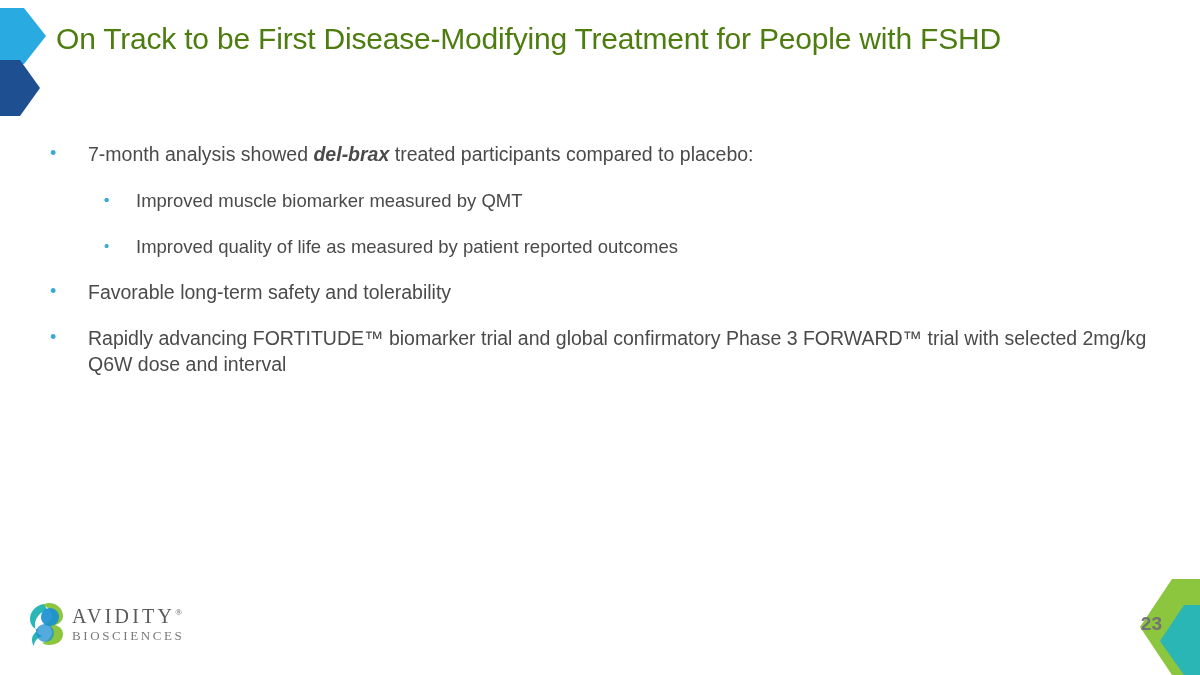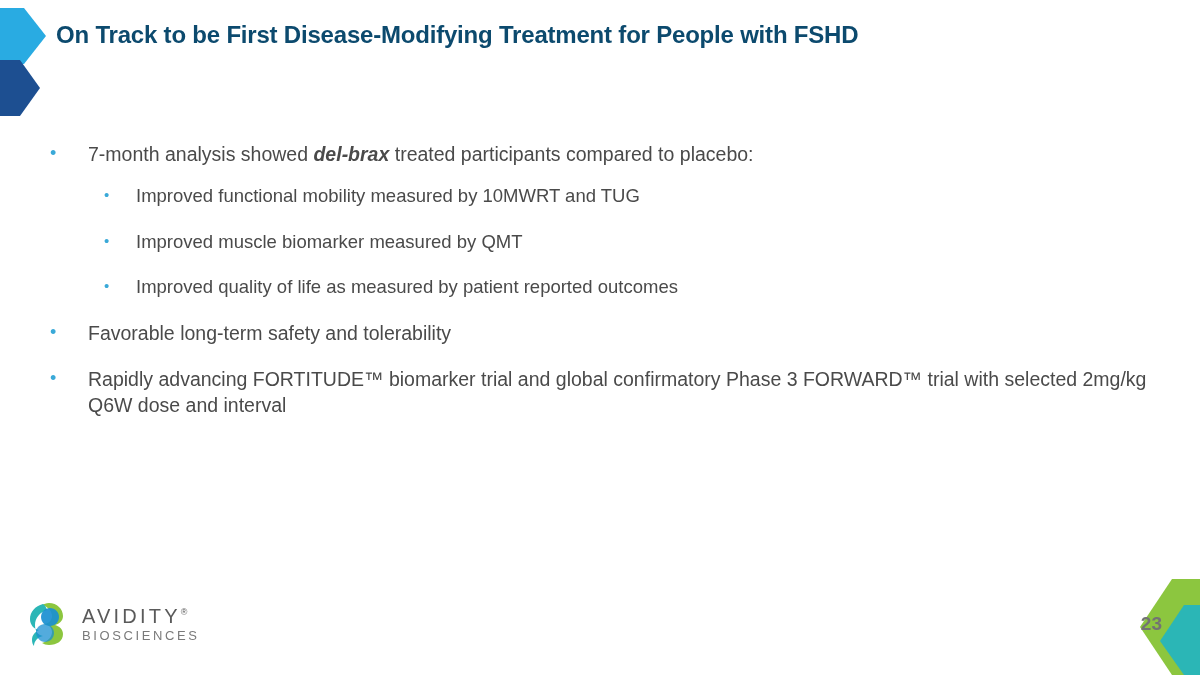--- a/index.html
+++ b/index.html
@@ -38,24 +38,24 @@
     width: 78px;
     height: 96px;
   }
 
   
   .title {
     position: absolute;
     left: 56px;
     top: 20px;
     width: 1090px;
-    font-size: 24px;
+    font-size: 30px;
     line-height: 1.27;
-    font-weight: bold;
-    color: #0c4a6e;
+    font-weight: normal;
+    color: #4d7c0f;
     letter-spacing: -0.2px;
   }
 
   
   .body {
     position: absolute;
     left: 40px;
     top: 142px;
     width: 1115px;
   }
@@ -100,21 +100,21 @@
     font-weight: bold;
   }
 
   
   .logo {
     position: absolute;
     left: 26px;
     bottom: 28px;
     display: flex;
     align-items: center;
-    gap: 10px;
+    font-family: Liberation Serif, serif;
   }
   .logo-mark {
     width: 46px;
     height: 46px;
   }
   .logo-text {
     display: flex;
     flex-direction: column;
     justify-content: center;
     line-height: 1;
@@ -166,21 +166,20 @@
 
   <div class="body">
 
     <div class="bullet-l1">
       <span class="dot">•</span>
       <span>7-month analysis showed </span><span class="emph">del-brax</span><span> treated participants compared to placebo:</span>
 
       <div class="sublist">
         <div class="bullet-l2">
           <span class="dot">•</span>
-          <span>Improved functional mobility measured by 10MWRT and TUG</span>
         </div>
         <div class="bullet-l2">
           <span class="dot">•</span>
           <span>Improved muscle biomarker measured by QMT</span>
         </div>
         <div class="bullet-l2">
           <span class="dot">•</span>
           <span>Improved quality of life as measured by patient reported outcomes</span>
         </div>
       </div>

